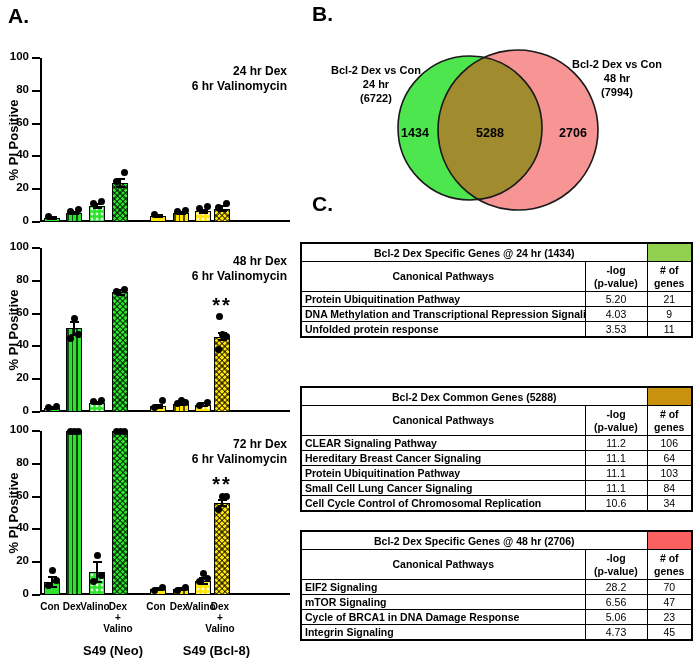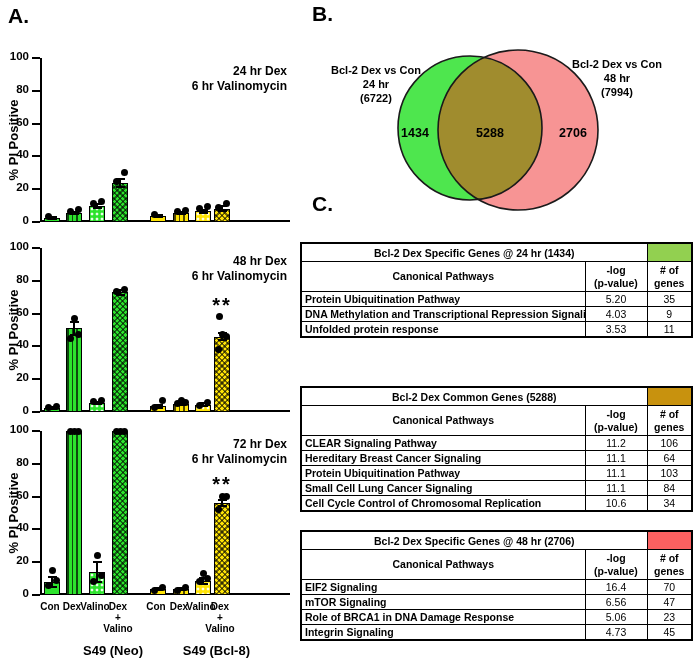--- a/index.html
+++ b/index.html
@@ -330,21 +330,21 @@
           <tr>
             <td class="hdr">Canonical Pathways</td>
             <td class="hdr">-log
 (p-value)</td>
             <td class="hdr"># of
 genes</td>
           </tr>
           <tr>
             <td class="pathway">Protein Ubiquitination Pathway</td>
             <td class="num">5.20</td>
-            <td class="num">35</td>
+            <td class="num">21</td>
           </tr>
           <tr>
             <td class="pathway">DNA Methylation and Transcriptional Repression Signaling</td>
             <td class="num">4.03</td>
             <td class="num">9</td>
           </tr>
           <tr>
             <td class="pathway">Unfolded protein response</td>
             <td class="num">3.53</td>
             <td class="num">11</td>
@@ -413,30 +413,30 @@
           </tr>
           <tr>
             <td class="hdr">Canonical Pathways</td>
             <td class="hdr">-log
 (p-value)</td>
             <td class="hdr"># of
 genes</td>
           </tr>
           <tr>
             <td class="pathway">EIF2 Signaling</td>
-            <td class="num">16.4</td>
+            <td class="num">28.2</td>
             <td class="num">70</td>
           </tr>
           <tr>
             <td class="pathway">mTOR Signaling</td>
             <td class="num">6.56</td>
             <td class="num">47</td>
           </tr>
           <tr>
-            <td class="pathway">Role of BRCA1 in DNA Damage Response</td>
+            <td class="pathway">Cycle of BRCA1 in DNA Damage Response</td>
             <td class="num">5.06</td>
             <td class="num">23</td>
           </tr>
           <tr>
             <td class="pathway">Integrin Signaling</td>
             <td class="num">4.73</td>
             <td class="num">45</td>
           </tr>
         </tbody>
       </table>

